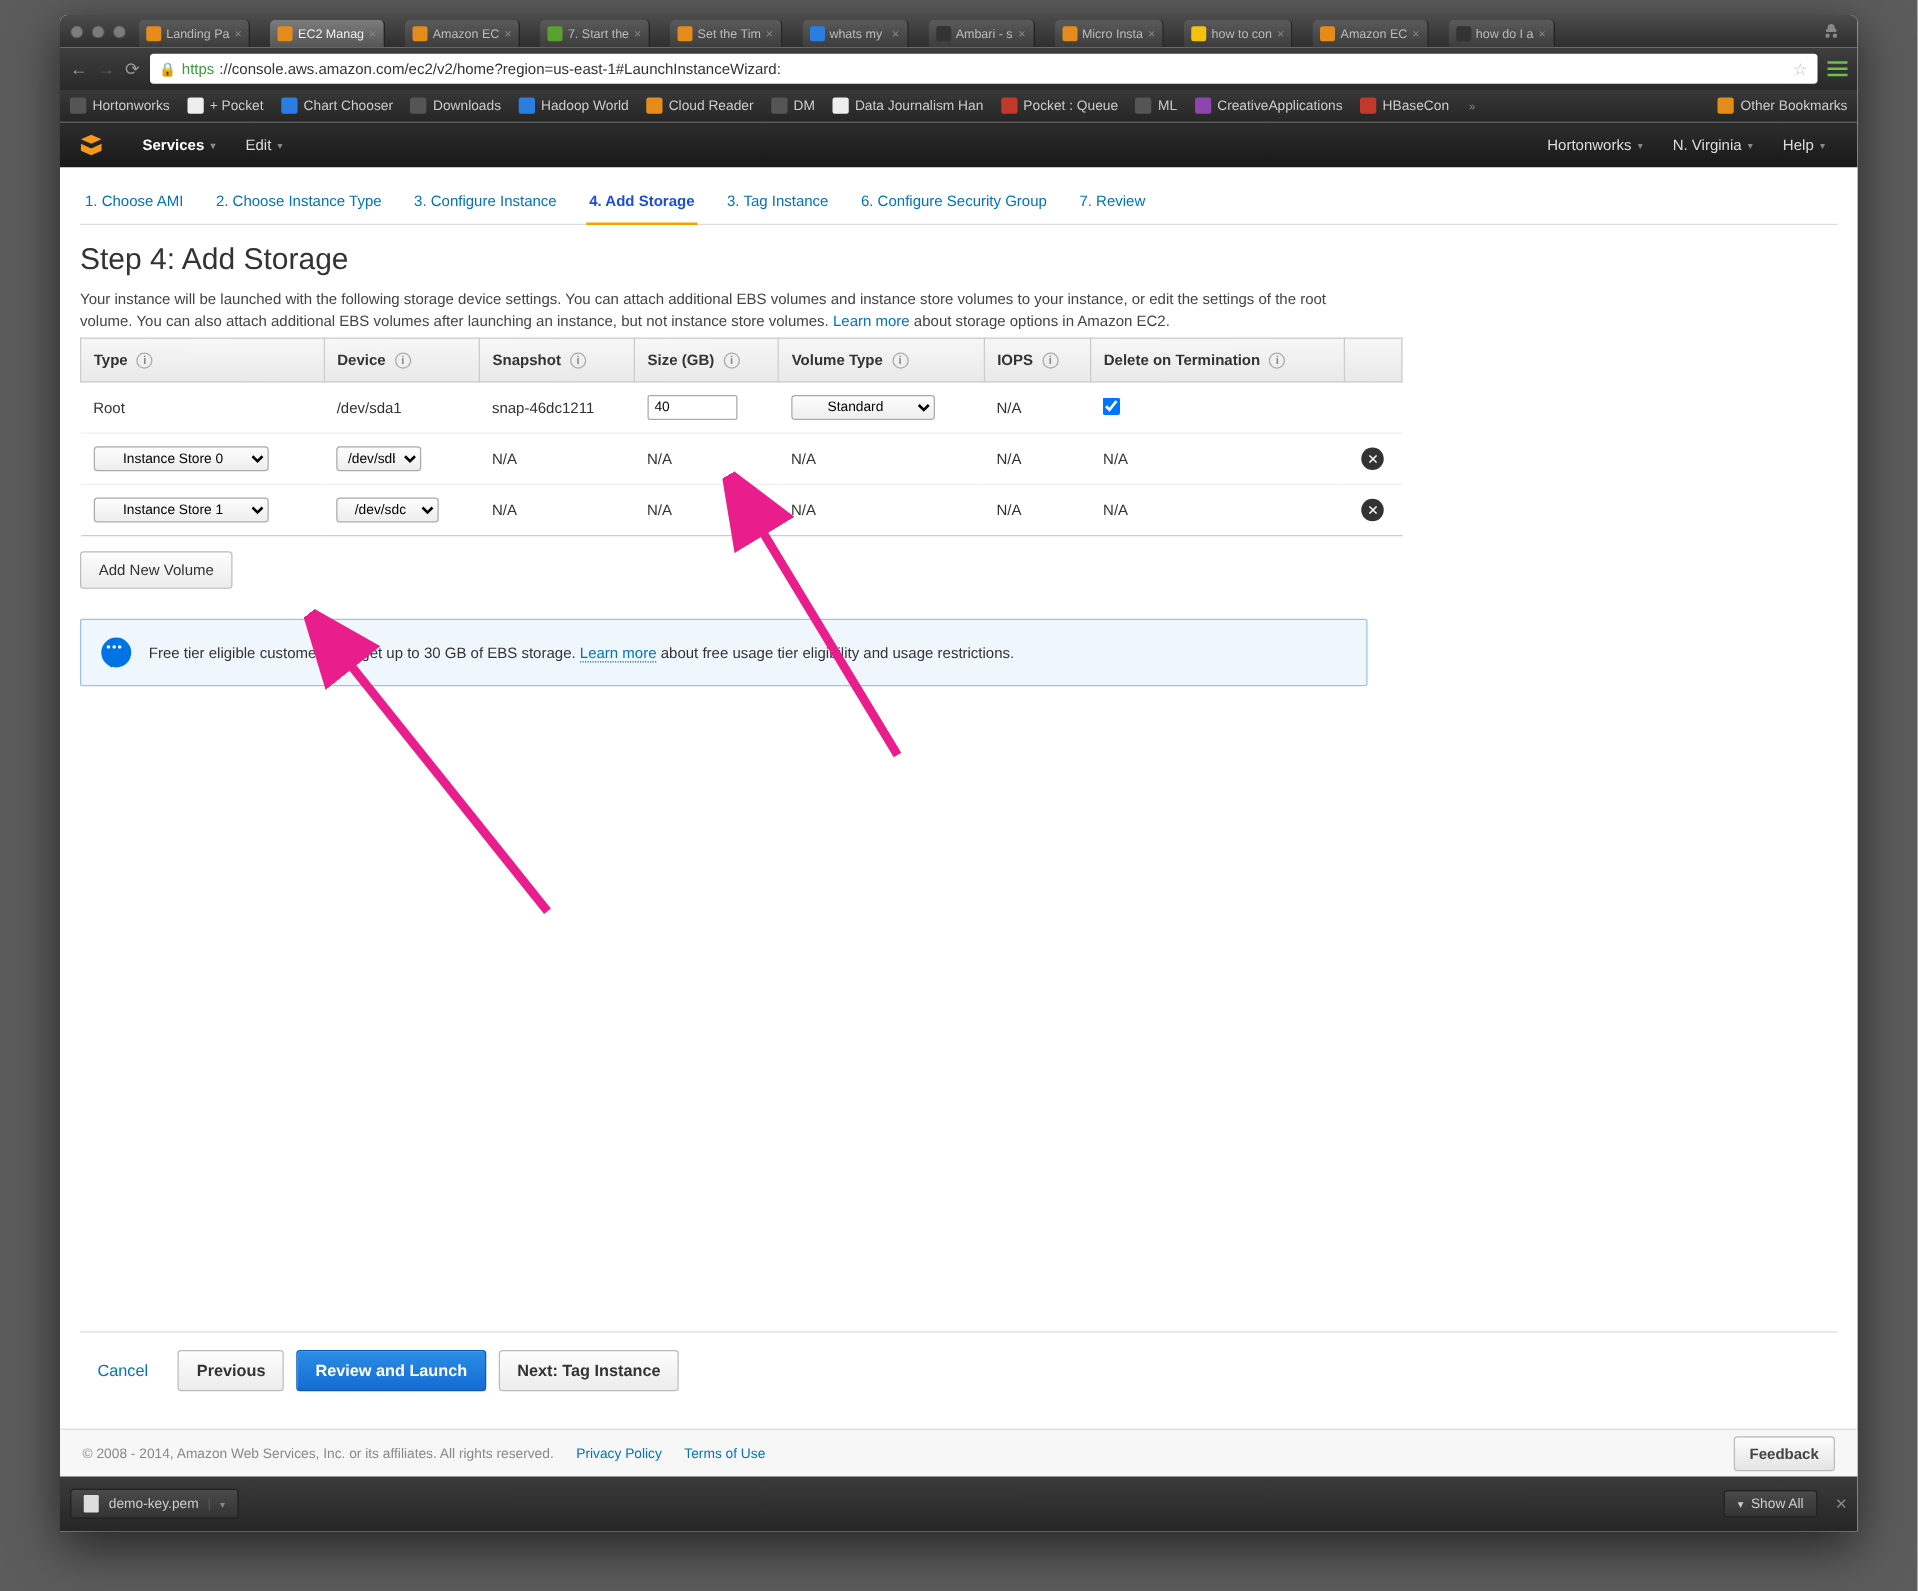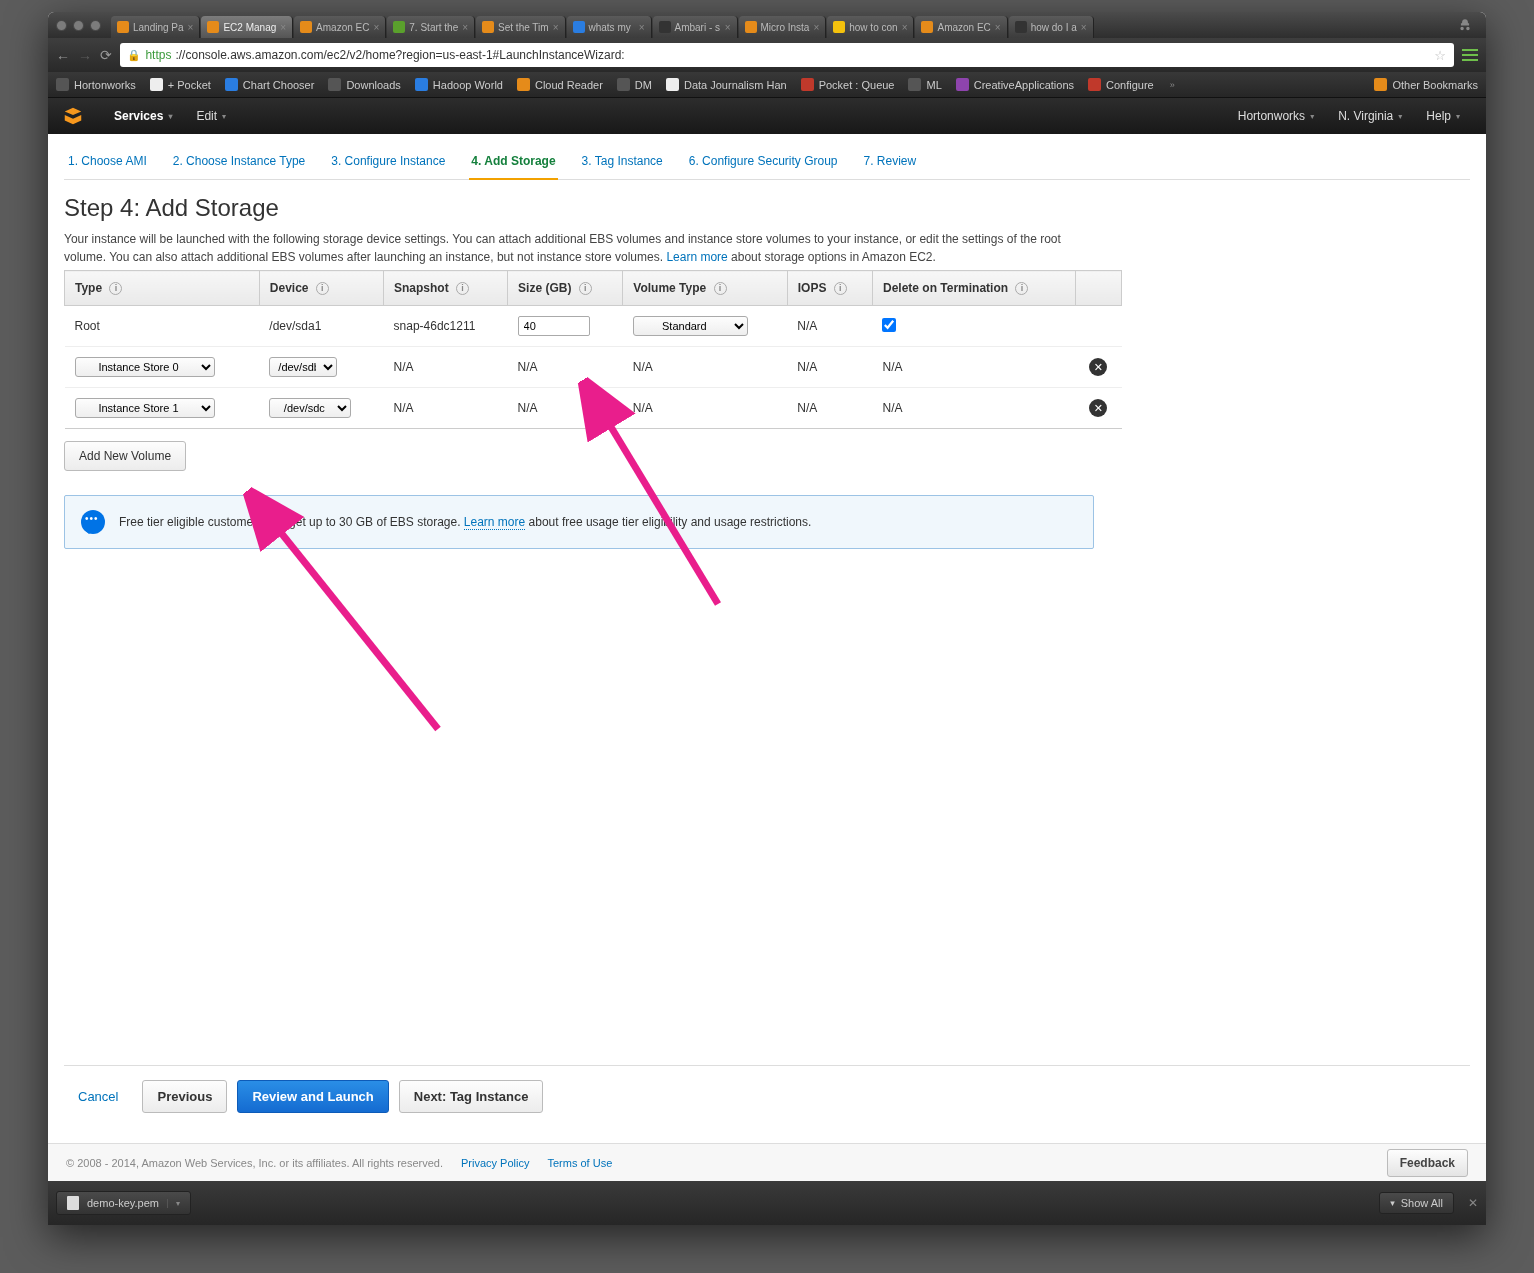--- a/index.html
+++ b/index.html
@@ -3,21 +3,21 @@
 <meta charset="utf-8">
 <style>
 * { margin: 0; padding: 0; box-sizing: border-box; font-family: -apple-system, "Helvetica Neue", Arial, sans-serif; }
 body { background: #5c5c5c; width: 1534px; height: 1273px; overflow: hidden; }
 .window-frame { background: #fff; margin: 12px 48px 28px 48px; height: 1213px; border-radius: 6px 6px 0 0; box-shadow: 0 12px 40px rgba(0,0,0,.6); display:flex; flex-direction:column; overflow:hidden; }
 
 
 .titlebar { height: 26px; background: linear-gradient(#4b4b4b,#2e2e2e); display:flex; align-items:center; padding:0 8px; }
 .traffic { display:flex; gap:6px; margin-right:10px; }
 .traffic span { width:11px; height:11px; border-radius:50%; background:#7c7c7c; border:1px solid rgba(0,0,0,.4); }
-.tabstrip { flex:1; display:flex; align-items:flex-end; gap:1px; height:100%; overflow:hidden; }
+.tabstrip { flex:1; display:flex; align-items:flex-end; gap:16px; height:100%; overflow:hidden; }
 .tab { height:22px; min-width:85px; max-width:120px; background:linear-gradient(#5a5a5a,#3c3c3c); color:#bbb; font-size:10px; display:flex; align-items:center; padding:0 6px; border-right:1px solid #222; border-top-left-radius:4px; border-top-right-radius:4px; gap:4px; white-space:nowrap; overflow:hidden; }
 .tab.active { background:linear-gradient(#7c7c7c,#555); color:#eee; }
 .tab .favicon { width:12px; height:12px; background:#e58b1a; border-radius:2px; flex-shrink:0; }
 .tab .favicon.blue{background:#2a7de1;} .tab .favicon.green{background:#5aa02c;} .tab .favicon.dark{background:#333;} .tab .favicon.y{background:#f4c20d;}
 .tab .x { margin-left:auto; color:#888; font-size:10px; }
 .tabstrip-end { width:26px; height:22px; display:flex; align-items:center; justify-content:center; }
 .tabstrip-end svg { width:14px; height:14px; fill:#888; }
 
 
 .toolbar { height:34px; background:linear-gradient(#3e3e3e,#292929); display:flex; align-items:center; padding:0 8px; gap:8px; }
@@ -44,21 +44,21 @@
 .aws-header .item { padding:0 12px; cursor:pointer; display:flex; align-items:center; gap:5px;justify-content:space-between;}
 .aws-header .item.bold{font-weight:bold;color:#fff;}
 .aws-header .spacer{flex:1;}
 .chev-s{font-size:8px;color:#888;}
 
 
 .content { flex:1; background:#fff; overflow:auto; position:relative; }
 .inner { padding: 14px 16px 0 16px; }
 .wizard-steps { display:flex; gap:22px; font-size:12px; border-bottom:1px solid #ddd; padding:0 2px 0 2px;}
 .wizard-steps .step { color:#0073bb; padding:6px 2px 10px 2px; cursor:pointer; }
-.wizard-steps .step.active { color:#15803d; font-weight:bold; border-bottom:2px solid #f2a100; margin-bottom:-1px;}
+.wizard-steps .step.active { color:#1d4ed8; font-weight:bold; border-bottom:2px solid #f2a100; margin-bottom:-1px;}
 h1.page-title { font-size:24px; font-weight:300; color:#333; margin:14px 0 8px 0;}
 .desc { font-size:12px; color:#444; line-height:1.5; max-width:1040px;}
 .desc a{color:#0073bb; text-decoration:none;}
 
 
 .storage { margin-top:4px; width:1058px; }
 .storage table { width:100%; border-collapse:collapse; background:#fff; }
 .storage th { background:linear-gradient(#f7f7f7,#e9e9e9); text-align:left; font-size:12px; font-weight:bold; color:#333; padding:10px 10px; border:1px solid #ccc; }
 .storage td { font-size:12px; color:#333; padding:10px 10px; border-bottom:1px solid #eee; vertical-align:middle;}
 .storage tr:last-child td{border-bottom:1px solid #ccc;}
@@ -233,21 +233,21 @@
       <div class="bm">
         <span class="bm-ico g"></span>
         <span>ML</span>
       </div>
       <div class="bm">
         <span class="bm-ico p"></span>
         <span>CreativeApplications</span>
       </div>
       <div class="bm">
         <span class="bm-ico r"></span>
-        <span>Configure</span>
+        <span>HBaseCon</span>
       </div>
       <div class="bm">
         <span class="chev">»</span>
       </div>
       <div class="bm right">
         <span class="bm-ico o"></span>
         <span>Other Bookmarks</span>
       </div>
     </div>
 

